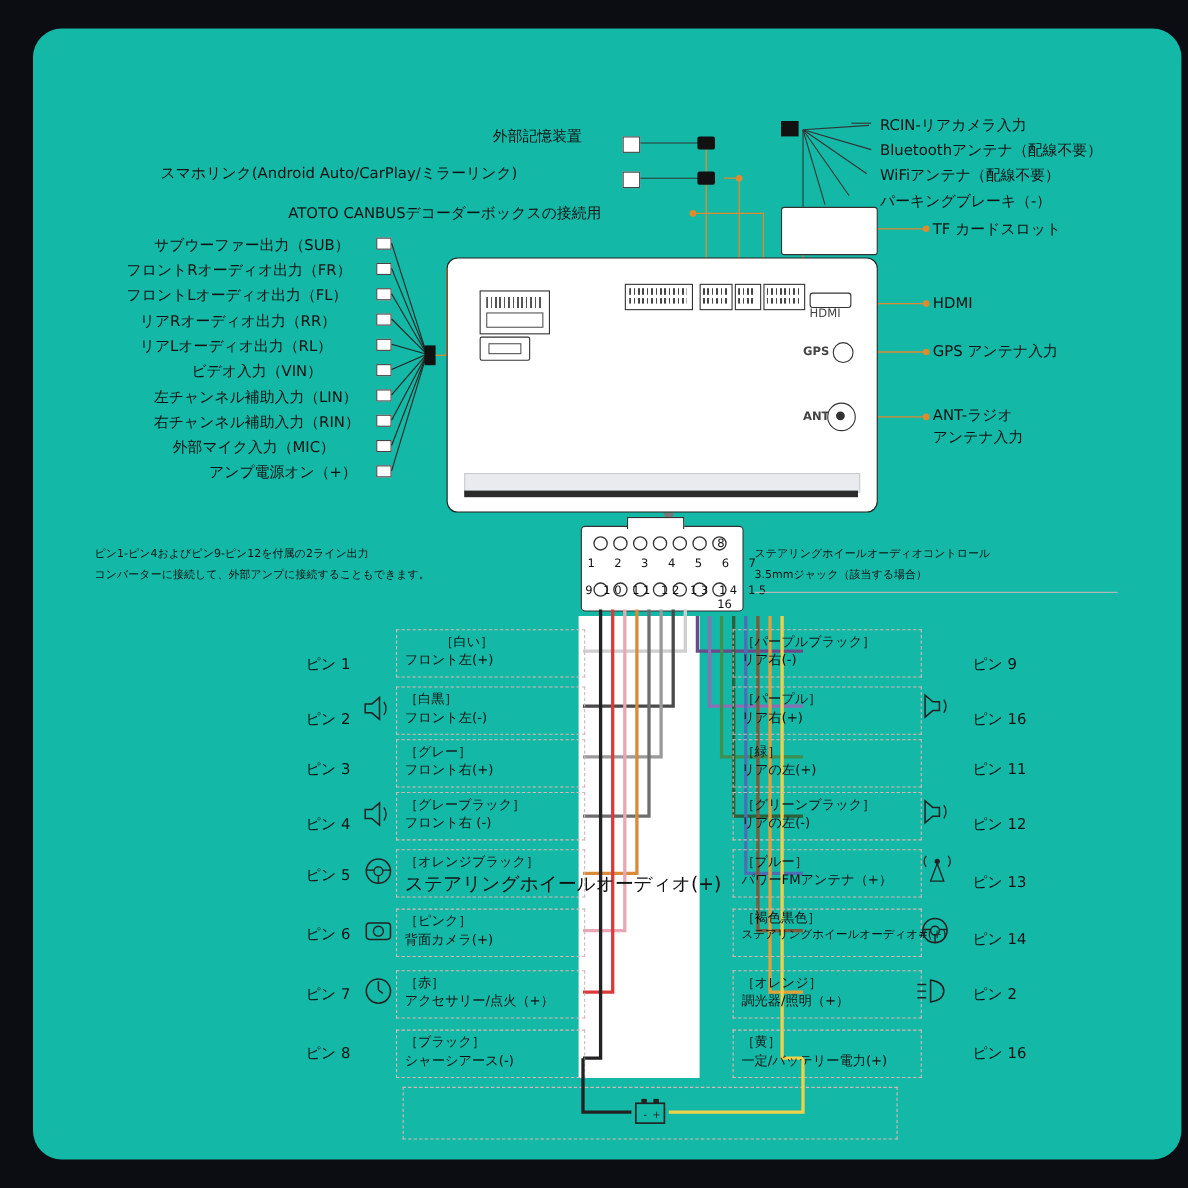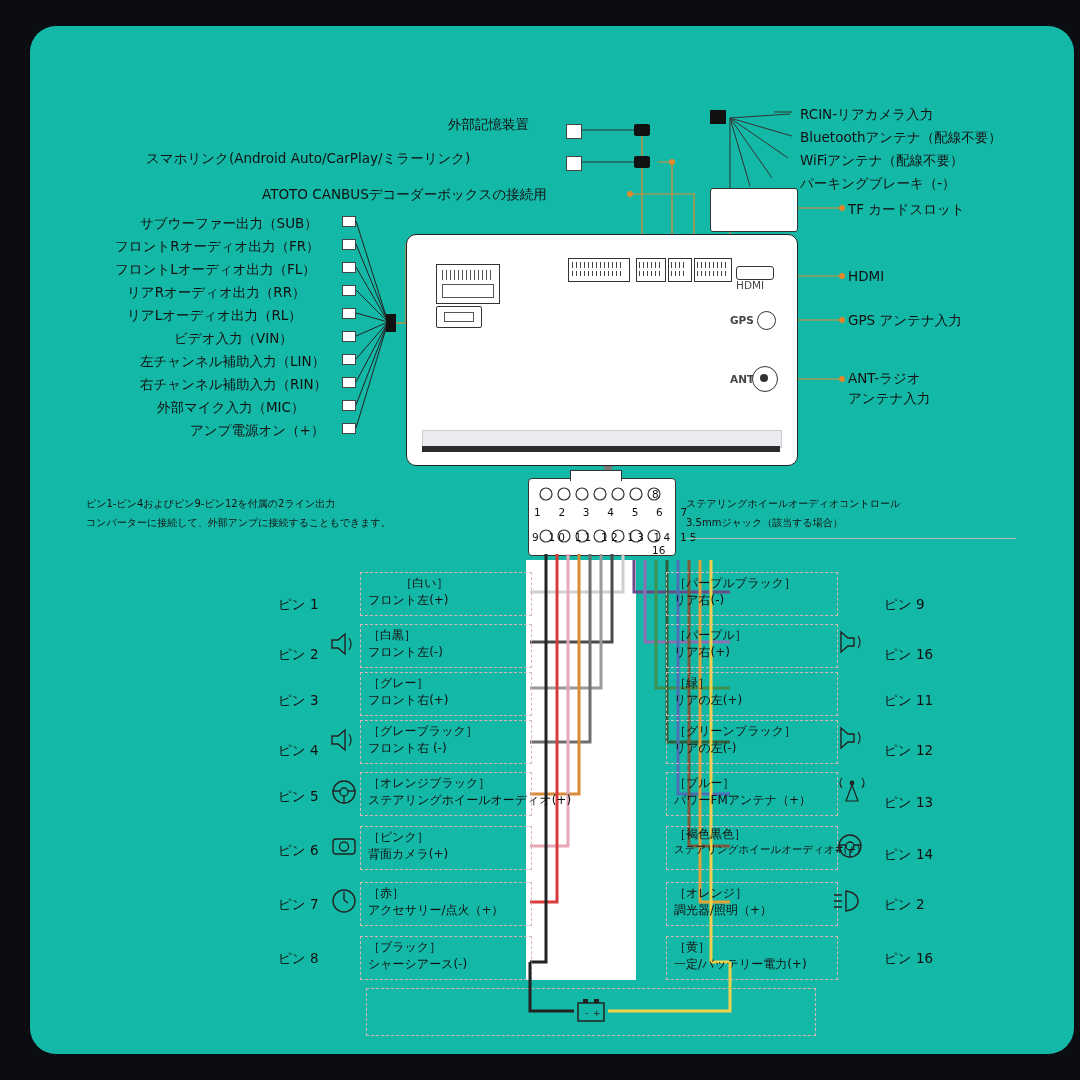--- a/index.html
+++ b/index.html
@@ -276,21 +276,21 @@
   <div class="lab" style="left:338px;top:649px;">
     <span class="c">［グレー］</span>
     <span class="c">フロント右(+)</span>
   </div>
   <div class="lab" style="left:338px;top:697px;">
     <span class="c">［グレーブラック］</span>
     <span class="c">フロント右 (-)</span>
   </div>
   <div class="lab" style="left:338px;top:749px;">
     <span class="c">［オレンジブラック］</span>
-    <span class="c" style="font-size:12px">ステアリングホイールオーディオ(+)</span>
+    <span class="c" style="font-size:17px">ステアリングホイールオーディオ(+)</span>
   </div>
   <div class="lab" style="left:338px;top:803px;">
     <span class="c">［ピンク］</span>
     <span class="c">背面カメラ(+)</span>
   </div>
   <div class="lab" style="left:338px;top:859px;">
     <span class="c">［赤］</span>
     <span class="c">アクセサリー/点火（+）</span>
   </div>
   <div class="lab" style="left:338px;top:913px;">

